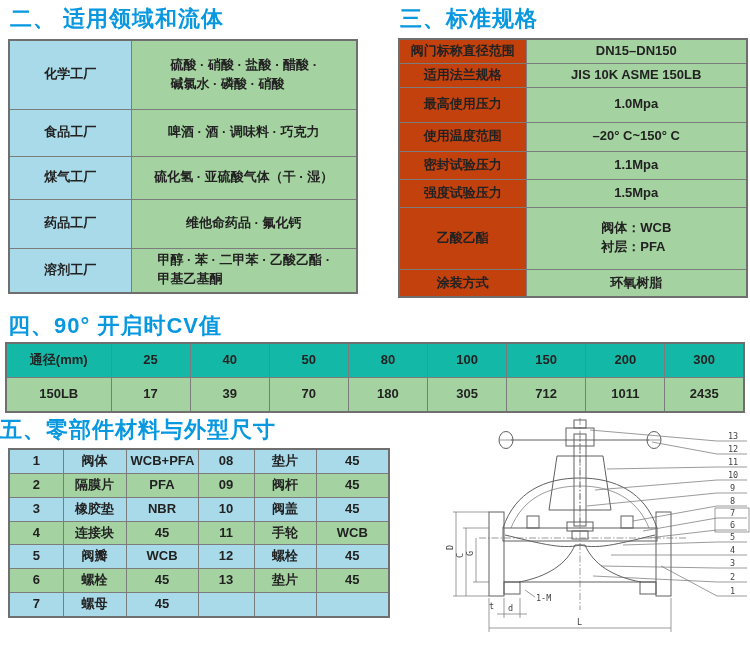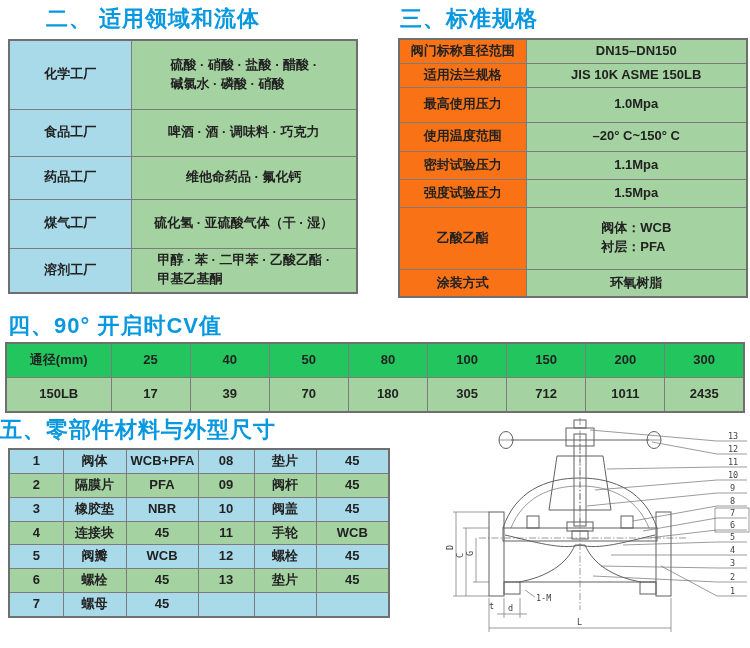--- a/index.html
+++ b/index.html
@@ -28,76 +28,76 @@
   .s2 td:first-child{background:#a9daea;}
   .s2 td:last-child{background:#a4d2a0;}
   .s2 tr:nth-child(1){height:69px;}
   .s2 tr:nth-child(2){height:47px;}
   .s2 tr:nth-child(3){height:43px;}
   .s2 tr:nth-child(4){height:49px;}
   .s2 tr:nth-child(5){height:45px;}
 
   
   .s3{left:398px;top:38px;width:348px;}
-  .s3 td:first-child{background:#f97316;margin-top:8px;}
+  .s3 td:first-child{background:#c2410c;margin-top:8px;}
   .s3 td:last-child{background:#a4d2a0;}
   .s3 tr:nth-child(1){height:24px;}
   .s3 tr:nth-child(2){height:21px;}
   .s3 tr:nth-child(3){height:35px;padding-left:39px;}
   .s3 tr:nth-child(4){height:29px;}
   .s3 tr:nth-child(5){height:28px;}
   .s3 tr:nth-child(6){height:28px;}
   .s3 tr:nth-child(7){height:62px;}
   .s3 tr:nth-child(8){height:28px;}
 
   
   .s4{left:5px;top:342px;width:740px;font-size:14px;}
-  .s4 tr:nth-child(1) td{background:#22c55e;height:29px;}
+  .s4 tr:nth-child(1) td{background:#14b8a6;height:29px;}
   .s4 tr:nth-child(2) td{background:#a4d2a0;height:29px;}
 
   
   .s5{left:8px;top:448px;width:380px;height:160px;}
   .s5 tr:nth-child(odd) td{background:#a9daea;}
   .s5 tr:nth-child(even) td{background:#a4d2a0;}
 
   .drawing{position:absolute;left:445px;top:414px;}
   .drawing svg{display:block;}
   .dline{stroke:#606060;stroke-width:1;fill:none;}
   .dthin{stroke:#707070;stroke-width:0.7;fill:none;}
   .dtext{font-family:"DejaVu Sans Mono","Liberation Mono",monospace;font-size:8.5px;fill:#444;}
 </style>
 </head>
 <body>
 
 <div class="page">
 
-  <h2 class="sec-title" style="left:10px;top:4px;margin-left:36px;">二、 适用领域和流体</h2>
+  <h2 class="sec-title" style="left:10px;top:4px;">二、 适用领域和流体</h2>
 
   <table class="tbl s2">
     <colgroup>
         <col style="width:122px">
         <col style="width:226px">
       </colgroup>
     <tbody>
         <tr>
           <td><span class="cellv">化学工厂</span></td>
           <td><span class="cellv">硫酸 · 硝酸 · 盐酸 · 醋酸 ·
 碱氯水 · 磷酸 · 硝酸</span></td>
         </tr>
         <tr>
           <td><span class="cellv">食品工厂</span></td>
           <td><span class="cellv">啤酒 · 酒 · 调味料 · 巧克力</span></td>
         </tr>
         <tr>
+          <td><span class="cellv">煤气工厂</span></td>
+          <td><span class="cellv">硫化氢 · 亚硫酸气体（干 · 湿）</span></td>
+        </tr>
+        <tr>
           <td><span class="cellv">药品工厂</span></td>
           <td><span class="cellv">维他命药品 · 氟化钙</span></td>
-        </tr>
-        <tr>
-          <td><span class="cellv">煤气工厂</span></td>
-          <td><span class="cellv">硫化氢 · 亚硫酸气体（干 · 湿）</span></td>
         </tr>
         <tr>
           <td><span class="cellv">溶剂工厂</span></td>
           <td><span class="cellv">甲醇 · 苯 · 二甲苯 · 乙酸乙酯 ·
 甲基乙基酮</span></td>
         </tr>
       </tbody>
   </table>
 
   <h2 class="sec-title" style="left:400px;top:4px;">三、标准规格</h2>

